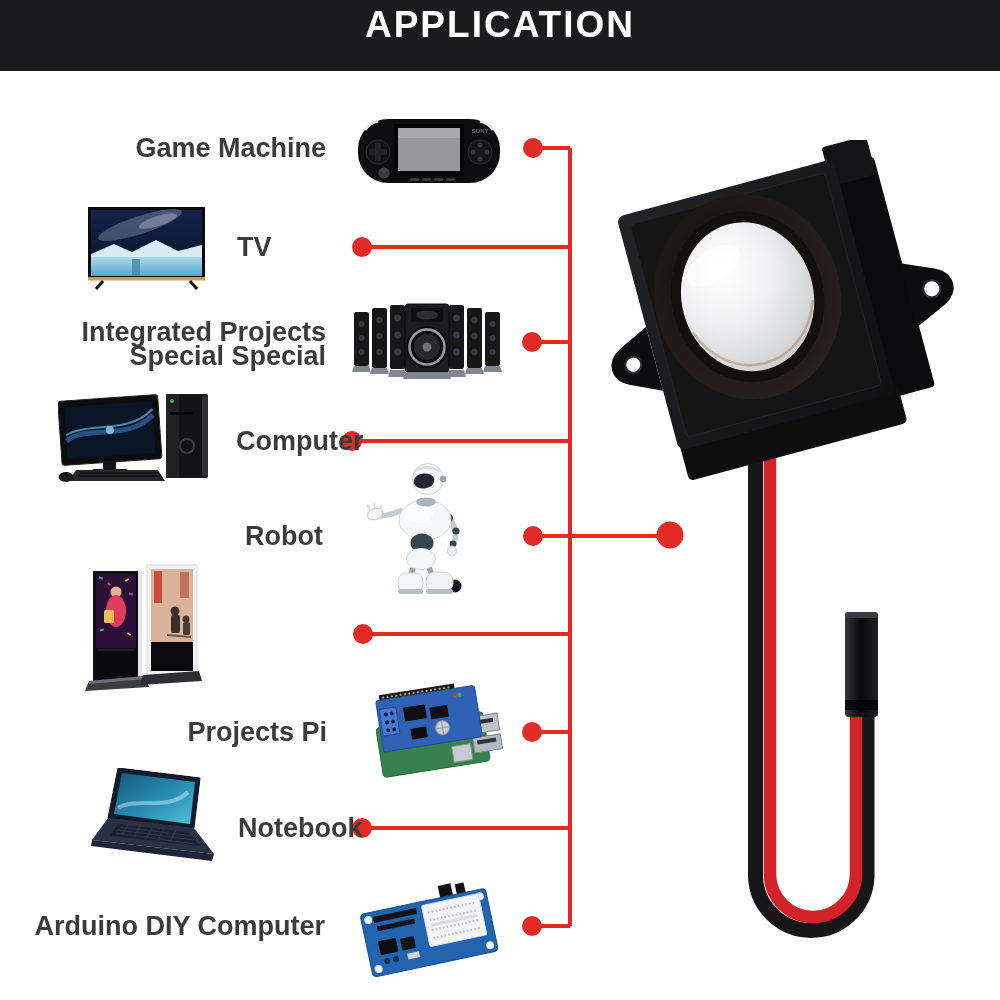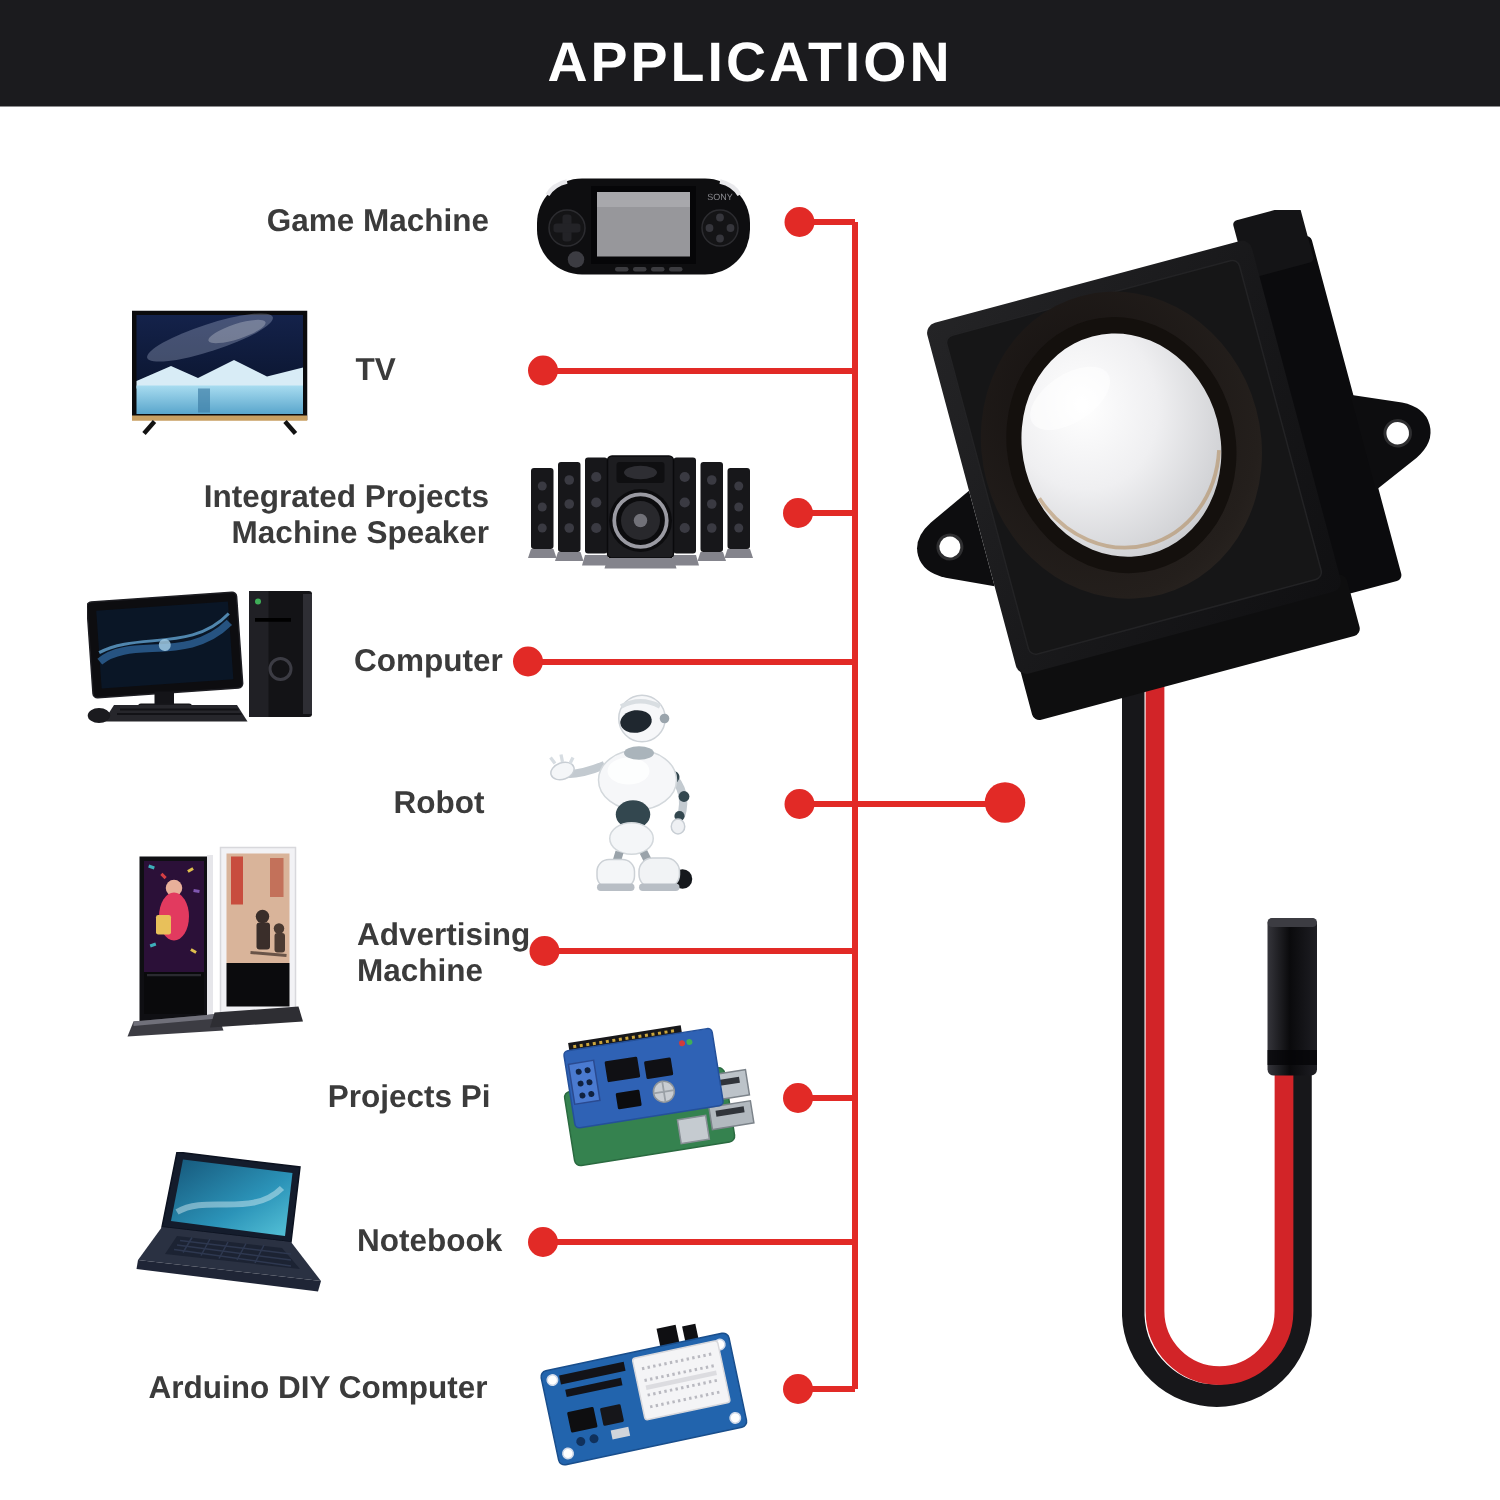--- a/index.html
+++ b/index.html
@@ -1,21 +1,21 @@
 <!DOCTYPE html>
 <html><head>
 <meta charset="utf-8">
 <style>
   html,body{margin:0;padding:0;background:#fff;}
   #stage{position:relative;width:1000px;height:1000px;background:#fff;overflow:hidden;
          font-family:"Liberation Sans","DejaVu Sans",sans-serif;}
   .hdr{position:absolute;left:0;top:0;width:1000px;height:71px;background:#1b1b1e;}
-  .hdr h1{margin:0;padding-top:21px;text-align:center;color:#fff;font-size:37px;
+  .hdr h1{margin:0;padding-top:4px;text-align:center;color:#fff;font-size:37px;
           font-weight:700;letter-spacing:2px;}
-  .lbl{position:absolute;color:#3b3b3b;font-size:21px;font-weight:700;line-height:26px;
+  .lbl{position:absolute;color:#3b3b3b;font-size:27px;font-weight:700;line-height:26px;
        white-space:nowrap;z-index:3;}
   .lbl.r{text-align:right;}
   .lbl.two{line-height:24px;white-space:normal;}
   .lbl.two span{display:block;}
   .icon{position:absolute;z-index:2;}
   svg{display:block;}
   .net{position:absolute;left:0;top:0;z-index:1;}
   .product{position:absolute;left:560px;top:140px;z-index:2;}
 </style>
 </head>
@@ -51,28 +51,24 @@
       <circle cx="532" cy="732" r="10"></circle>
       <circle cx="362" cy="828" r="10"></circle>
       <circle cx="532" cy="926" r="10"></circle>
     </g>
   </svg>
 
   <div class="lbl r" style="right:674px;top:135px;">Game Machine</div>
   <div class="lbl" style="left:237px;top:234px;">TV</div>
   <div class="lbl r two" style="right:674px;top:320px;">
     <span>Integrated Projects</span>
-    <span>Machine Speaker</span>
+    <span>Special Special</span>
   </div>
   <div class="lbl" style="left:236px;top:428px;">Computer</div>
   <div class="lbl r" style="right:677px;top:523px;">Robot</div>
-  <div class="lbl two" style="left:238px;top:612px;">
-    <span>Advertising</span>
-    <span>Machine</span>
-  </div>
   <div class="lbl r" style="right:673px;top:719px;">Projects Pi</div>
   <div class="lbl" style="left:238px;top:815px;">Notebook</div>
   <div class="lbl r" style="right:675px;top:913px;">Arduino DIY Computer</div>
 
   <div class="icon" style="left:358px;top:112px;">
     <svg width="142" height="78" viewBox="0 0 142 78">
       <rect x="0" y="7" width="142" height="64" rx="30" fill="#0e0e10"></rect>
       <path d="M20,9 q-9,2 -13,9" stroke="#e9e9ec" stroke-width="3" fill="none"></path>
       <path d="M122,9 q9,2 13,9" stroke="#e9e9ec" stroke-width="3" fill="none"></path>
       <rect x="36" y="12" width="70" height="52" fill="#060608"></rect>

